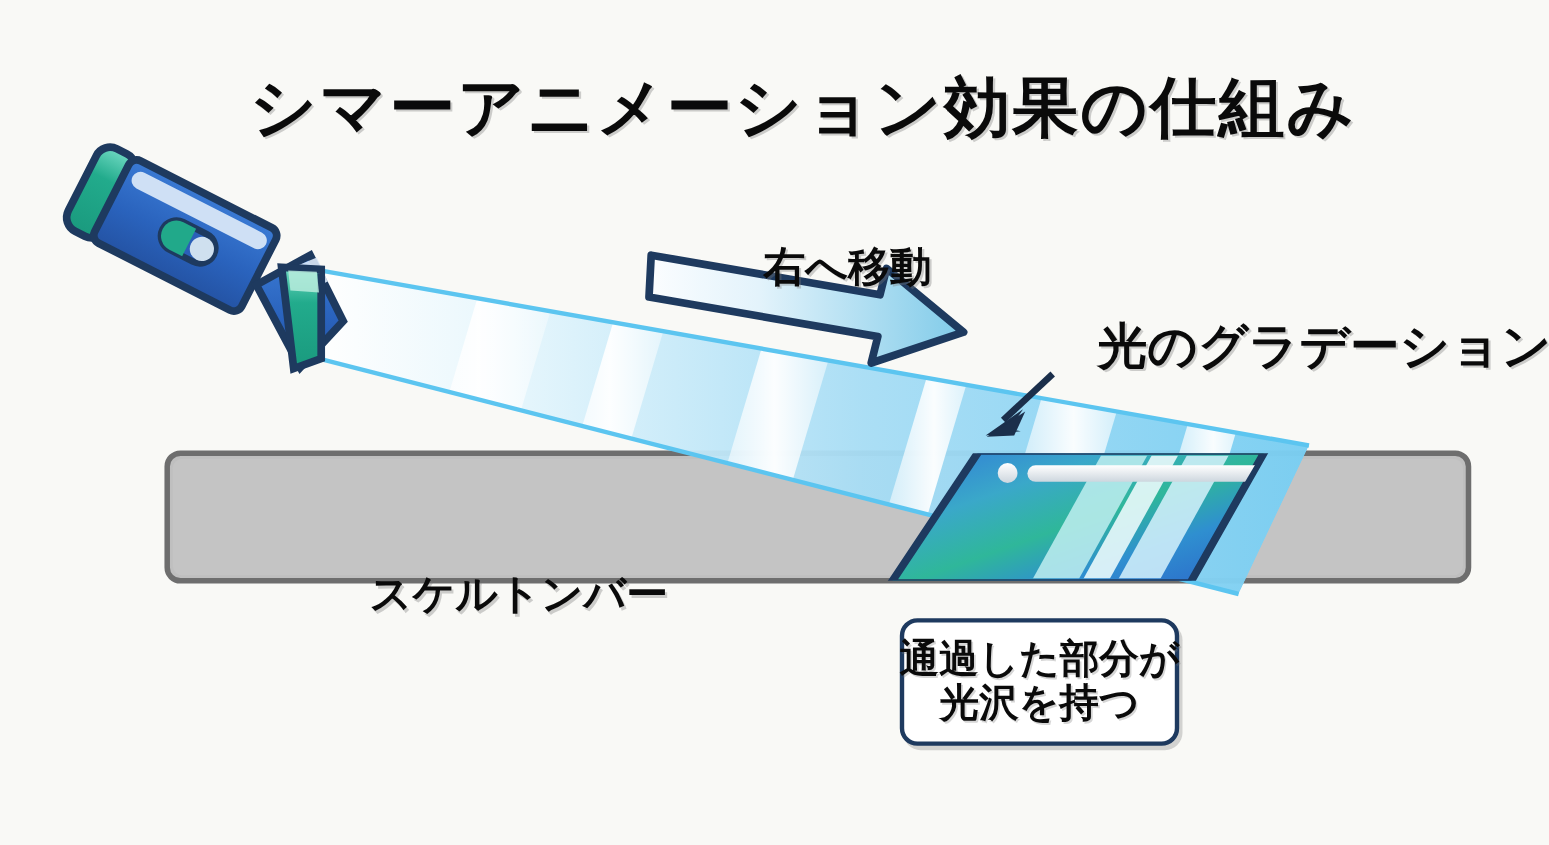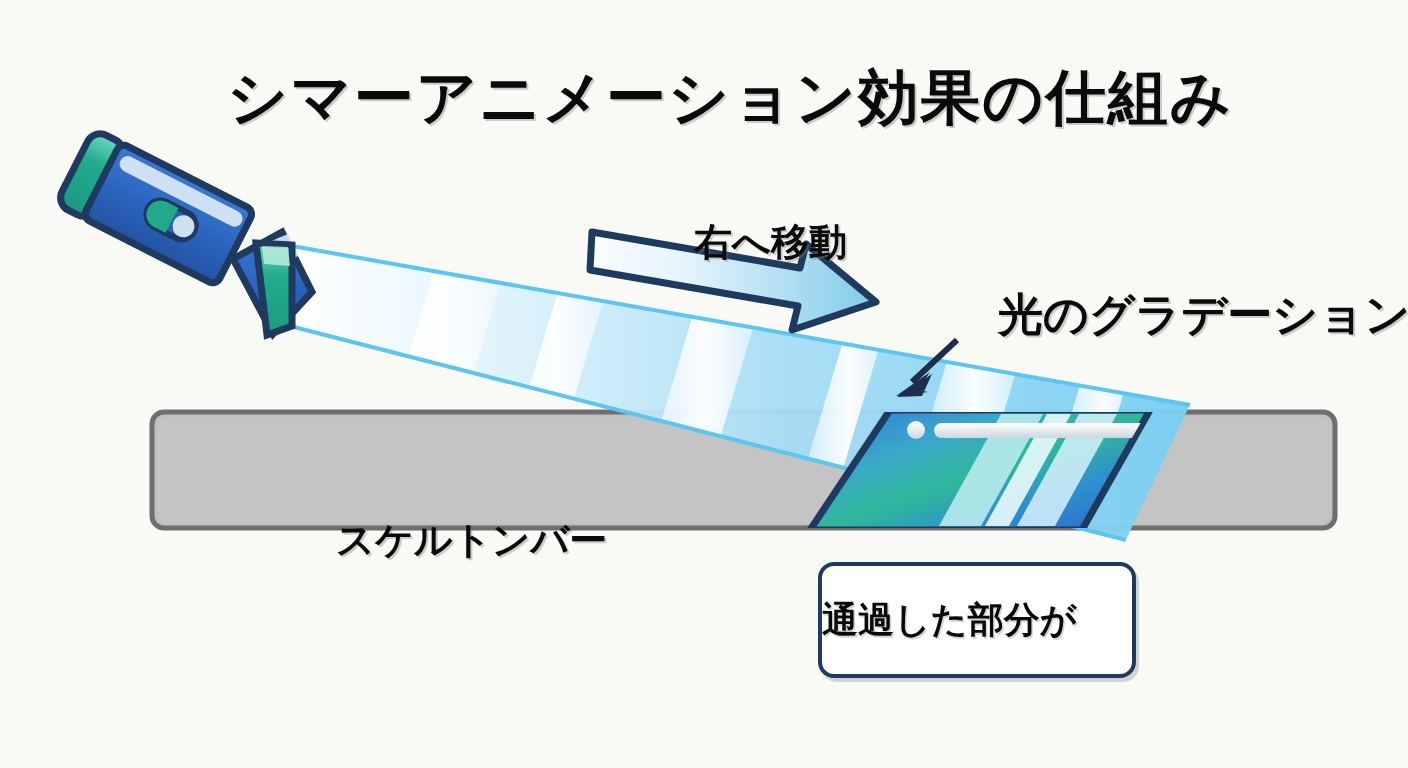--- a/index.html
+++ b/index.html
@@ -26,25 +26,25 @@
   .lbl-grad{
     left:925px;top:285px;font-size:45px;
     text-shadow:2px 2px 0 rgba(120,120,120,.35);
     margin-left:47px;
   }
   .lbl-bar{
     left:310px;top:515px;font-size:38px;
     text-shadow:2px 2px 0 rgba(120,120,120,.35);
   }
   .callout{
-    position:absolute;left:818px;top:562px;width:318px;height:116px;
+    position:absolute;left:818px;top:562px;width:254px;height:116px;
     background:#ffffff;border:4px solid #1e3a5f;border-radius:16px;
     box-sizing:border-box;
     box-shadow:3px 4px 0 rgba(120,120,120,.30);
-    display:flex;flex-direction:column;justify-content:center;
+    display:flex;flex-direction:column;align-items:center;justify-content:center;
   }
   .callout-line{
     font-size:36px;font-weight:700;color:#0a0a0a;line-height:1.12;
     white-space:pre;text-shadow:1.5px 1.5px 0 rgba(120,120,120,.30);
   }
 </style>
 </head>
 <body>
 
 <div id="stage">
@@ -186,15 +186,16 @@
     </g>
   </svg>
 
   <div class="txt title">シマーアニメーション効果の仕組み</div>
   <div class="txt lbl-move">右へ移動</div>
   <div class="txt lbl-grad">光のグラデーション</div>
   <div class="txt lbl-bar">スケルトンバー</div>
 
   <div class="callout">
     <div class="callout-line">通過した部分が</div>
+    <div class="callout-line">光沢を持つ</div>
   </div>
 
 </div>
 
 </body></html>

